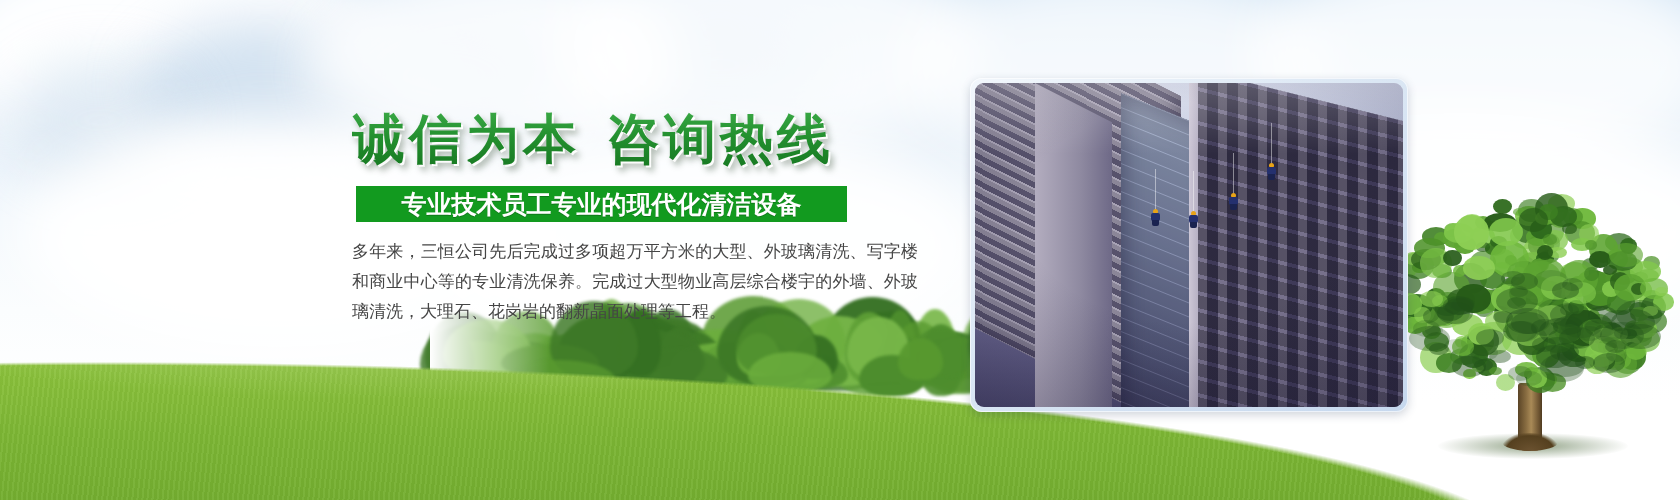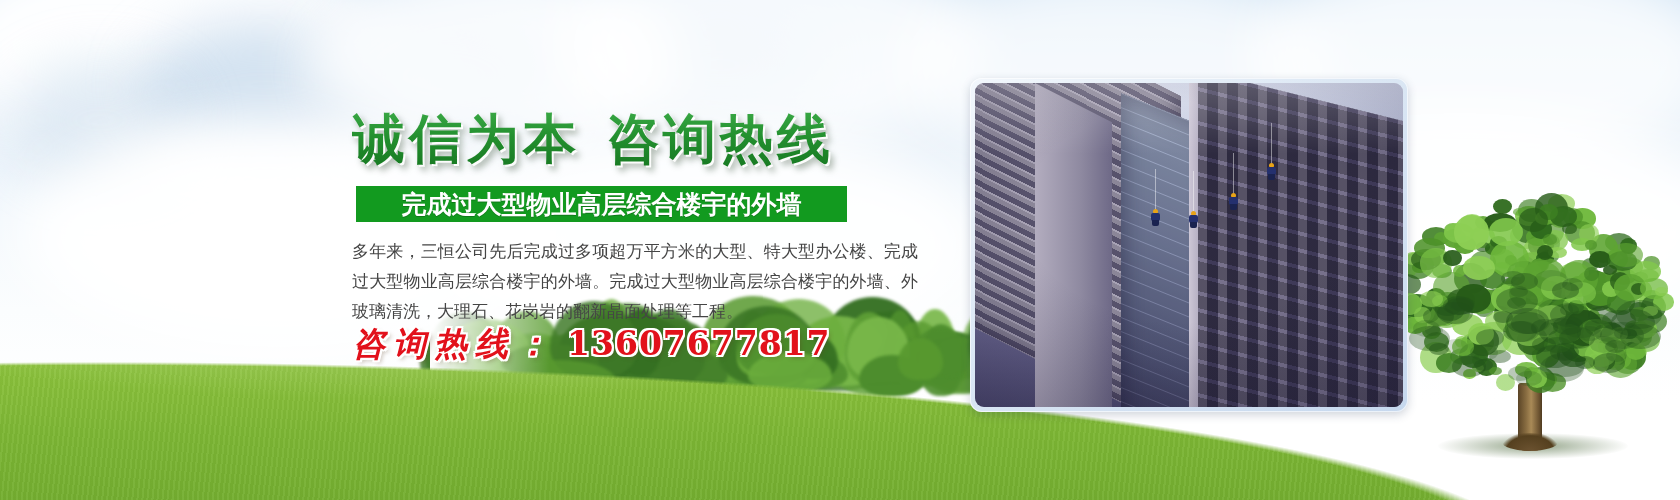--- a/index.html
+++ b/index.html
@@ -815,24 +815,21 @@
     </div>
   </div>
 
   <div class="copy">
 
     <div class="headline">
       <span>诚信为本</span><span class="gap"></span><span>咨询热线</span>
     </div>
 
     <div class="greenbar">
-      <span>完成过大型物业高层综合楼宇的外墙</span>
+      <span>专业技术员工专业的现代化清洁设备</span>
     </div>
 
-    <div class="para">多年来，三恒公司先后完成过多项超万平方米的大型、特大型办公楼、完成过大型物业高层综合楼宇的外墙。完成过大型物业高层综合楼宇的外墙、外玻璃清洗，大理石、花岗岩的翻新晶面处理等工程。</div>
-
-    <div class="hotline">
-      <span class="label">咨询热线：</span><span class="num">13607677817</span>
-    </div>
+    <div class="para">多年来，三恒公司先后完成过多项超万平方米的大型、外玻璃清洗、写字楼和商业中心等的专业清洗保养。完成过大型物业高层综合楼宇的外墙、外玻璃清洗，大理石、花岗岩的翻新晶面处理等工程。</div>
+
 
 
   </div>
 </div>
 
 </body></html>

